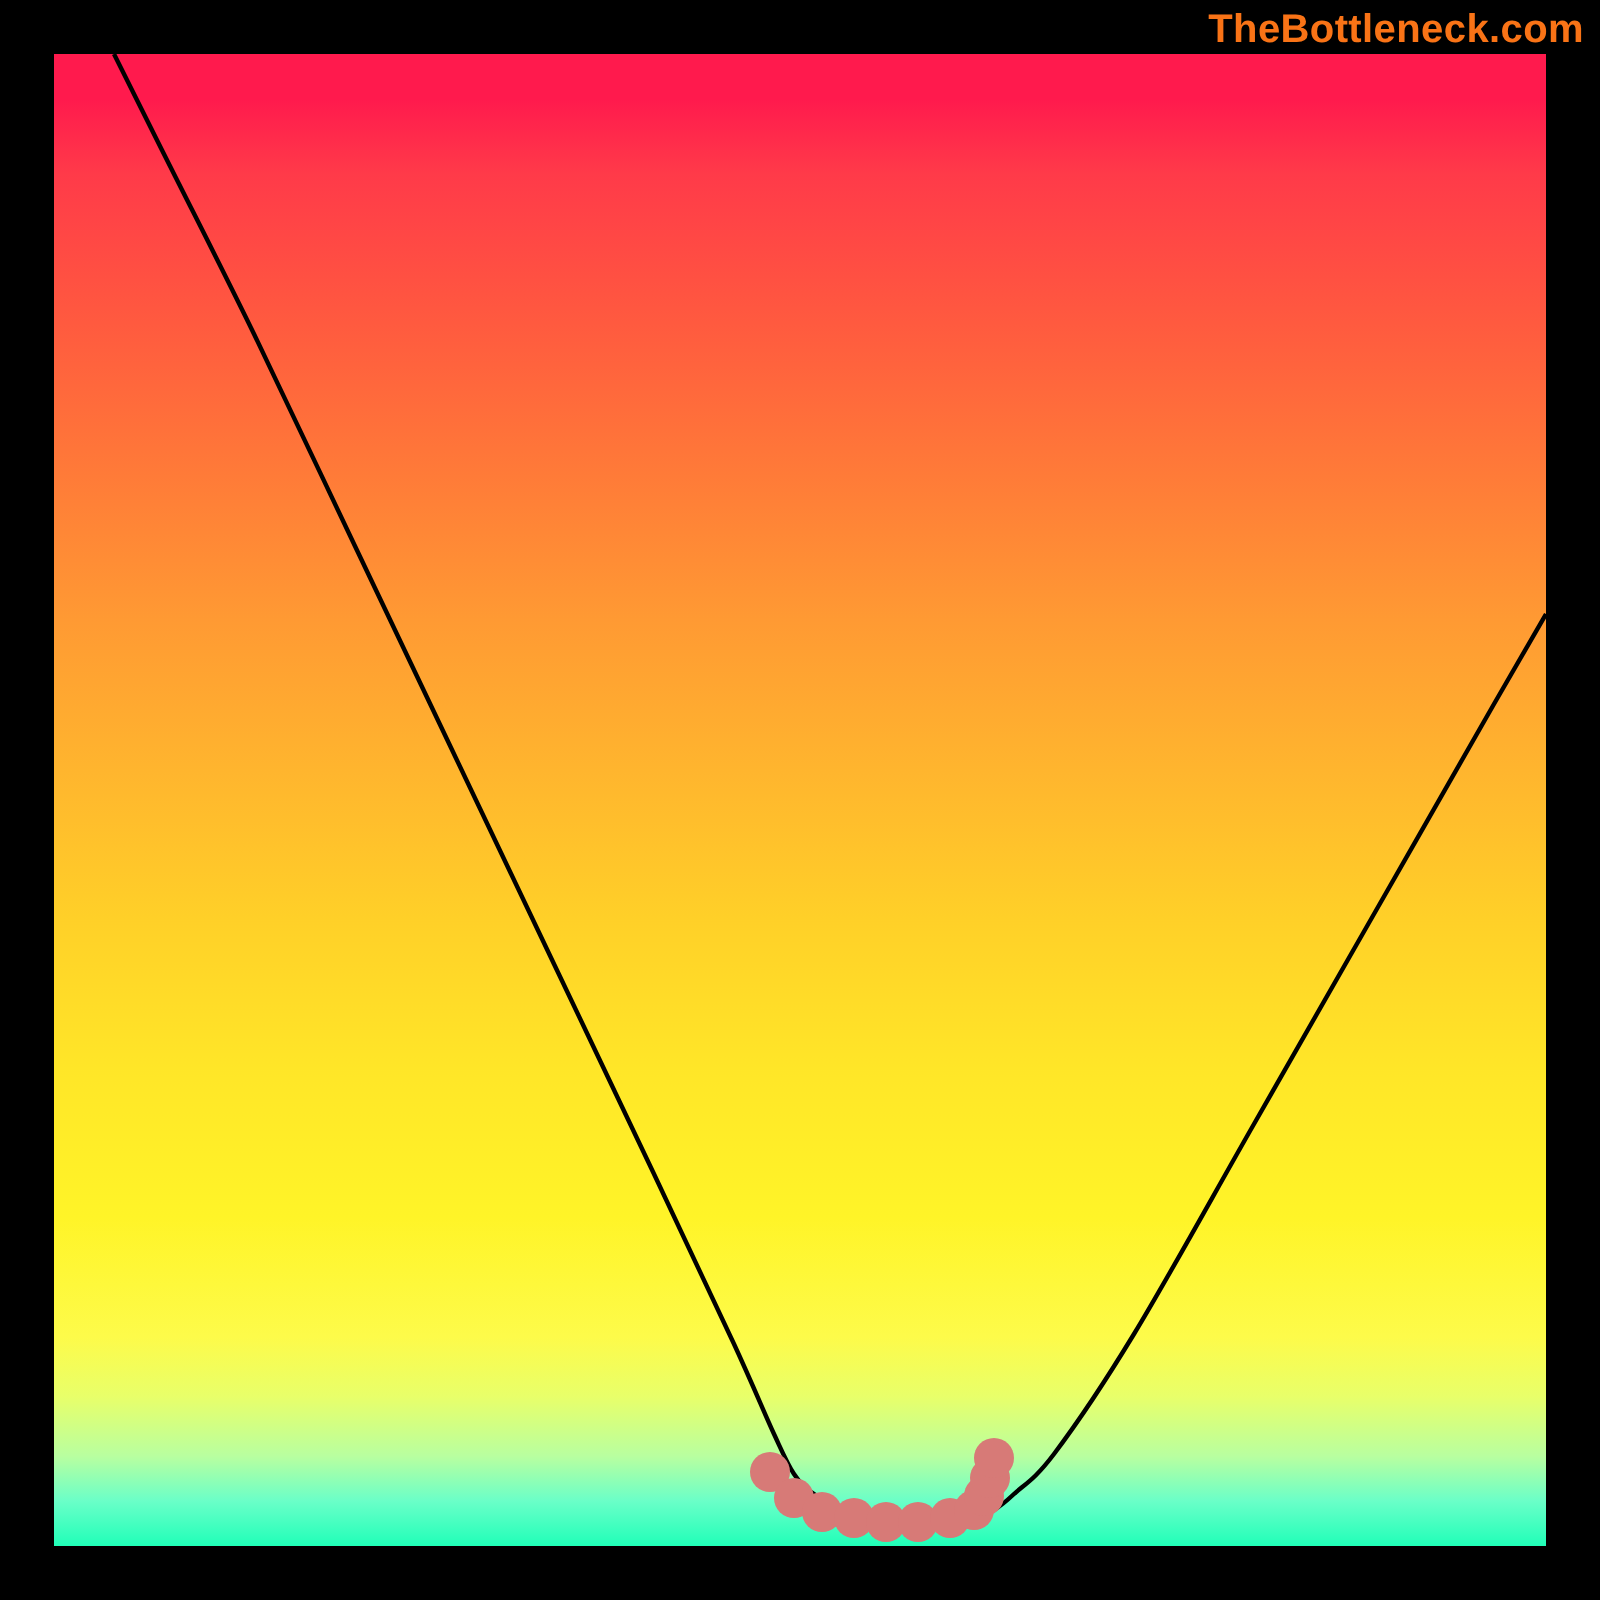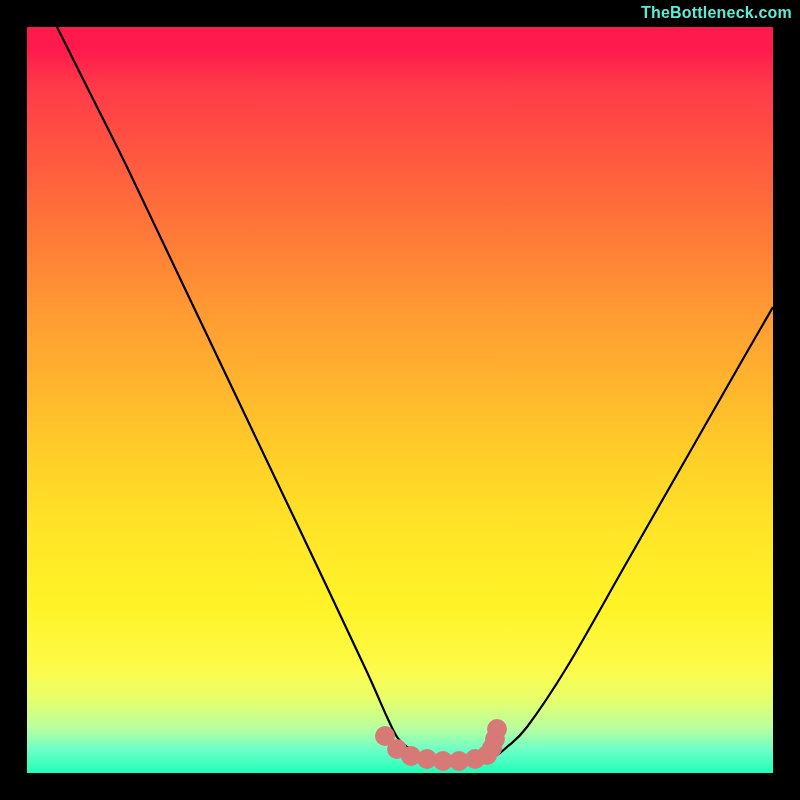--- a/index.html
+++ b/index.html
@@ -41,22 +41,22 @@
       #e8ff6a 90%,
       #b8ffa0 94%,
       #6affc8 97%,
       #20ffb8 100%
     );
   }
   .watermark {
     position: absolute;
     top: 4px;
     right: 8px;
-    color: #5eead4;
-    font-size: 16px;
+    color: #f97316;
+    font-size: 20px;
     font-weight: 600;
     letter-spacing: 0.2px;
     font-family: Arial, Helvetica, sans-serif;
   }
   svg.curve {
     position: absolute;
     left: 0;
     top: 0;
     width: 100%;
     height: 100%;

